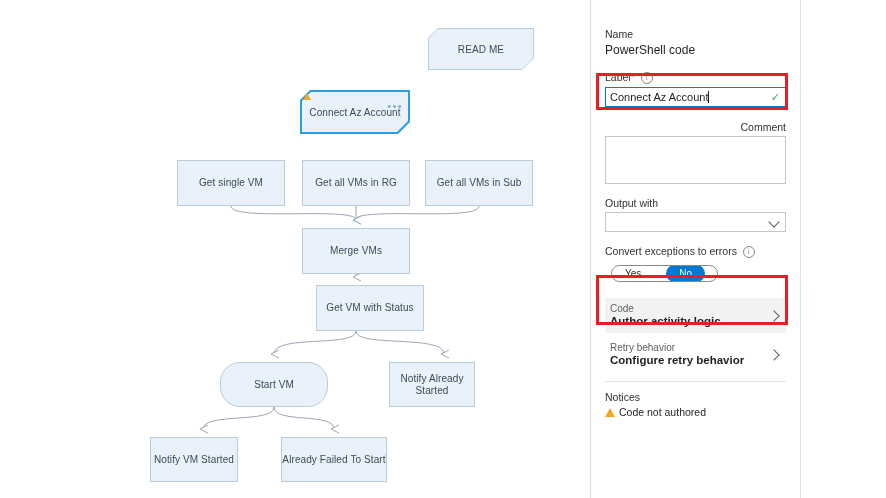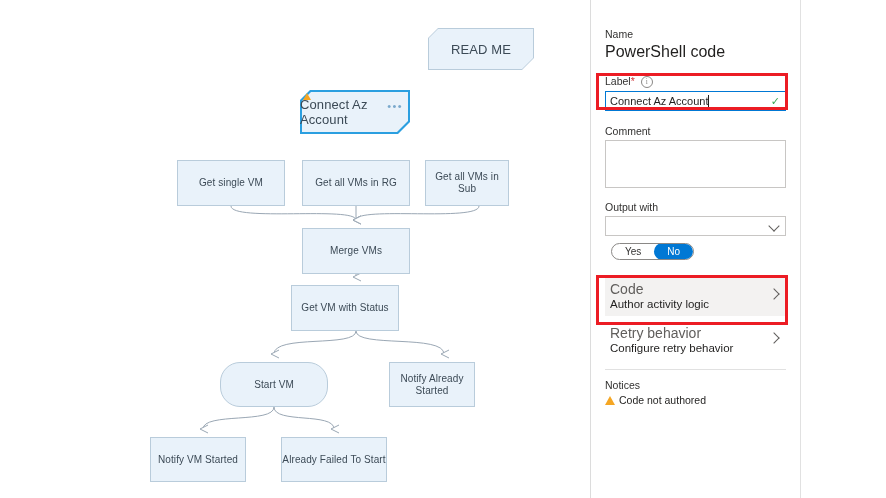--- a/index.html
+++ b/index.html
@@ -67,21 +67,21 @@
     background: #e9f2fa;
     clip-path: polygon(9px 0, 100% 0, 100% calc(100% - 11px),
                        calc(100% - 11px) 100%, 0 100%, 0 9px);
   }
   .clipwrap .lbl {
     position: absolute;
     inset: 0;
     display: flex;
     align-items: center;
     justify-content: center;
-    font-size: 13px;
+    font-size: 10px;
     color: #3c4a56;
     letter-spacing: .1px;
   }
   
   .clipwrap.selected .shape { background: #2b9fe0; }
   .clipwrap.selected .shape::after {
     inset: 2px;
     clip-path: polygon(9px 0, 100% 0, 100% calc(100% - 11px),
                        calc(100% - 11px) 100%, 0 100%, 0 9px);
   }
@@ -121,21 +121,21 @@
     border-right: 1px solid #e1e1e1;
     box-sizing: border-box;
     padding: 28px 14px 0 14px;
   }
   .fld-label {
     font-size: 10.5px;
     color: #323130;
     margin-bottom: 3px;
   }
   .fld-value {
-    font-size: 16px;
+    font-size: 12px;
     color: #201f1e;
   }
   .req { color: #d13438; font-size: 10.5px; }
   .info-icon {
     display: inline-block;
     width: 10px; height: 10px;
     border: 1px solid #8a8886;
     border-radius: 50%;
     font-size: 7.5px;
     line-height: 9px;
@@ -218,36 +218,37 @@
     padding: 0 13px;
     line-height: 15px;
     color: #323130;
     border-radius: 9px;
   }
   .toggle .opt.on {
     background: #0078d4;
     color: #ffffff;
     height: 17px;
     line-height: 17px;
-    margin: -1px 0;
+    margin: -1px 12px;
   }
   .link-row {
     position: relative;
     box-sizing: border-box;
     padding: 5px 0 6px 5px;
   }
   .link-row.shaded { background: #f3f2f1; }
   .link-row .lr-top {
-    font-size: 14px;
+    font-size: 10px;
     color: #605e5c;
     margin-bottom: 1px;
   }
   .link-row .lr-main {
     font-size: 11.5px;
     color: #201f1e;
+    font-weight: bold;
   }
   .chev-right {
     position: absolute;
     right: 8px; top: 14px;
     width: 7px; height: 7px;
     border-right: 1.3px solid #605e5c;
     border-top: 1.3px solid #605e5c;
     transform: rotate(45deg);
   }
   .hr {
@@ -307,36 +308,36 @@
           <div class="lbl">Connect Az Account</div>
           <div class="warn-tri"></div>
           <div class="ellipsis">•••</div>
         </div>
         <div class="node" style="left: 177px; top: 160px; width: 108px; height: 46px;">
           <span>Get single VM</span>
         </div>
         <div class="node" style="left: 302px; top: 160px; width: 108px; height: 46px;">
           <span>Get all VMs in RG</span>
         </div>
-        <div class="node" style="left: 425px; top: 160px; width: 84px; height: 46px;">
+        <div class="node" style="left: 425px; top: 160px; width: 108px; height: 46px;">
           <span>Get all VMs in Sub</span>
         </div>
         <div class="node" style="left: 302px; top: 228px; width: 108px; height: 46px;">
           <span>Merge VMs</span>
         </div>
-        <div class="node" style="left: 291px; top: 285px; width: 108px; height: 46px;">
+        <div class="node" style="left: 316px; top: 285px; width: 108px; height: 46px;">
           <span>Get VM with Status</span>
         </div>
         <div class="node" style="left: 220px; top: 362px; width: 108px; height: 45px; border-radius: 20px;">
           <span>Start VM</span>
         </div>
         <div class="node" style="left: 389px; top: 362px; width: 86px; height: 45px;">
           <span>Notify Already Started</span>
         </div>
-        <div class="node" style="left: 150px; top: 437px; width: 96px; height: 45px;">
+        <div class="node" style="left: 150px; top: 437px; width: 88px; height: 45px;">
           <span>Notify VM Started</span>
         </div>
         <div class="node" style="left: 281px; top: 437px; width: 106px; height: 45px;">
           <span>Already Failed To Start</span>
         </div>
       </div>
   </div>
 
   <div id="panel">
     <div id="panel-inner">
@@ -347,28 +348,32 @@
       <div class="fld-label">
         <span>Label</span><span class="req">*</span>
         <span class="info-icon">i</span>
       </div>
       <div class="text-input">
         <span>Connect Az Account</span>
         <span class="caret"></span>
         <span class="check">✓</span>
       </div>
 
-      <div class="fld-label" style="margin-top:14px;">Comment</div>
+      <div class="fld-label" style="margin-top:14px;text-align:right;">Comment</div>
       <div class="textarea"></div>
 
       <div class="fld-label" style="margin-top:13px;">Output with</div>
       <div class="select">
         <span class="chev-down"></span>
       </div>
 
+      <div class="fld-label" style="margin-top:13px;">
+        <span>Convert exceptions to errors</span>
+        <span class="info-icon">i</span>
+      </div>
       <div style="margin-top:5px;margin-left:6px;">
         <span class="toggle">
           <span class="opt">Yes</span>
           <span class="opt on">No</span>
         </span>
       </div>
 
       <div class="link-row shaded" style="margin-top:16px;">
         <div class="lr-top">Code</div>
         <div class="lr-main">Author activity logic</div>

